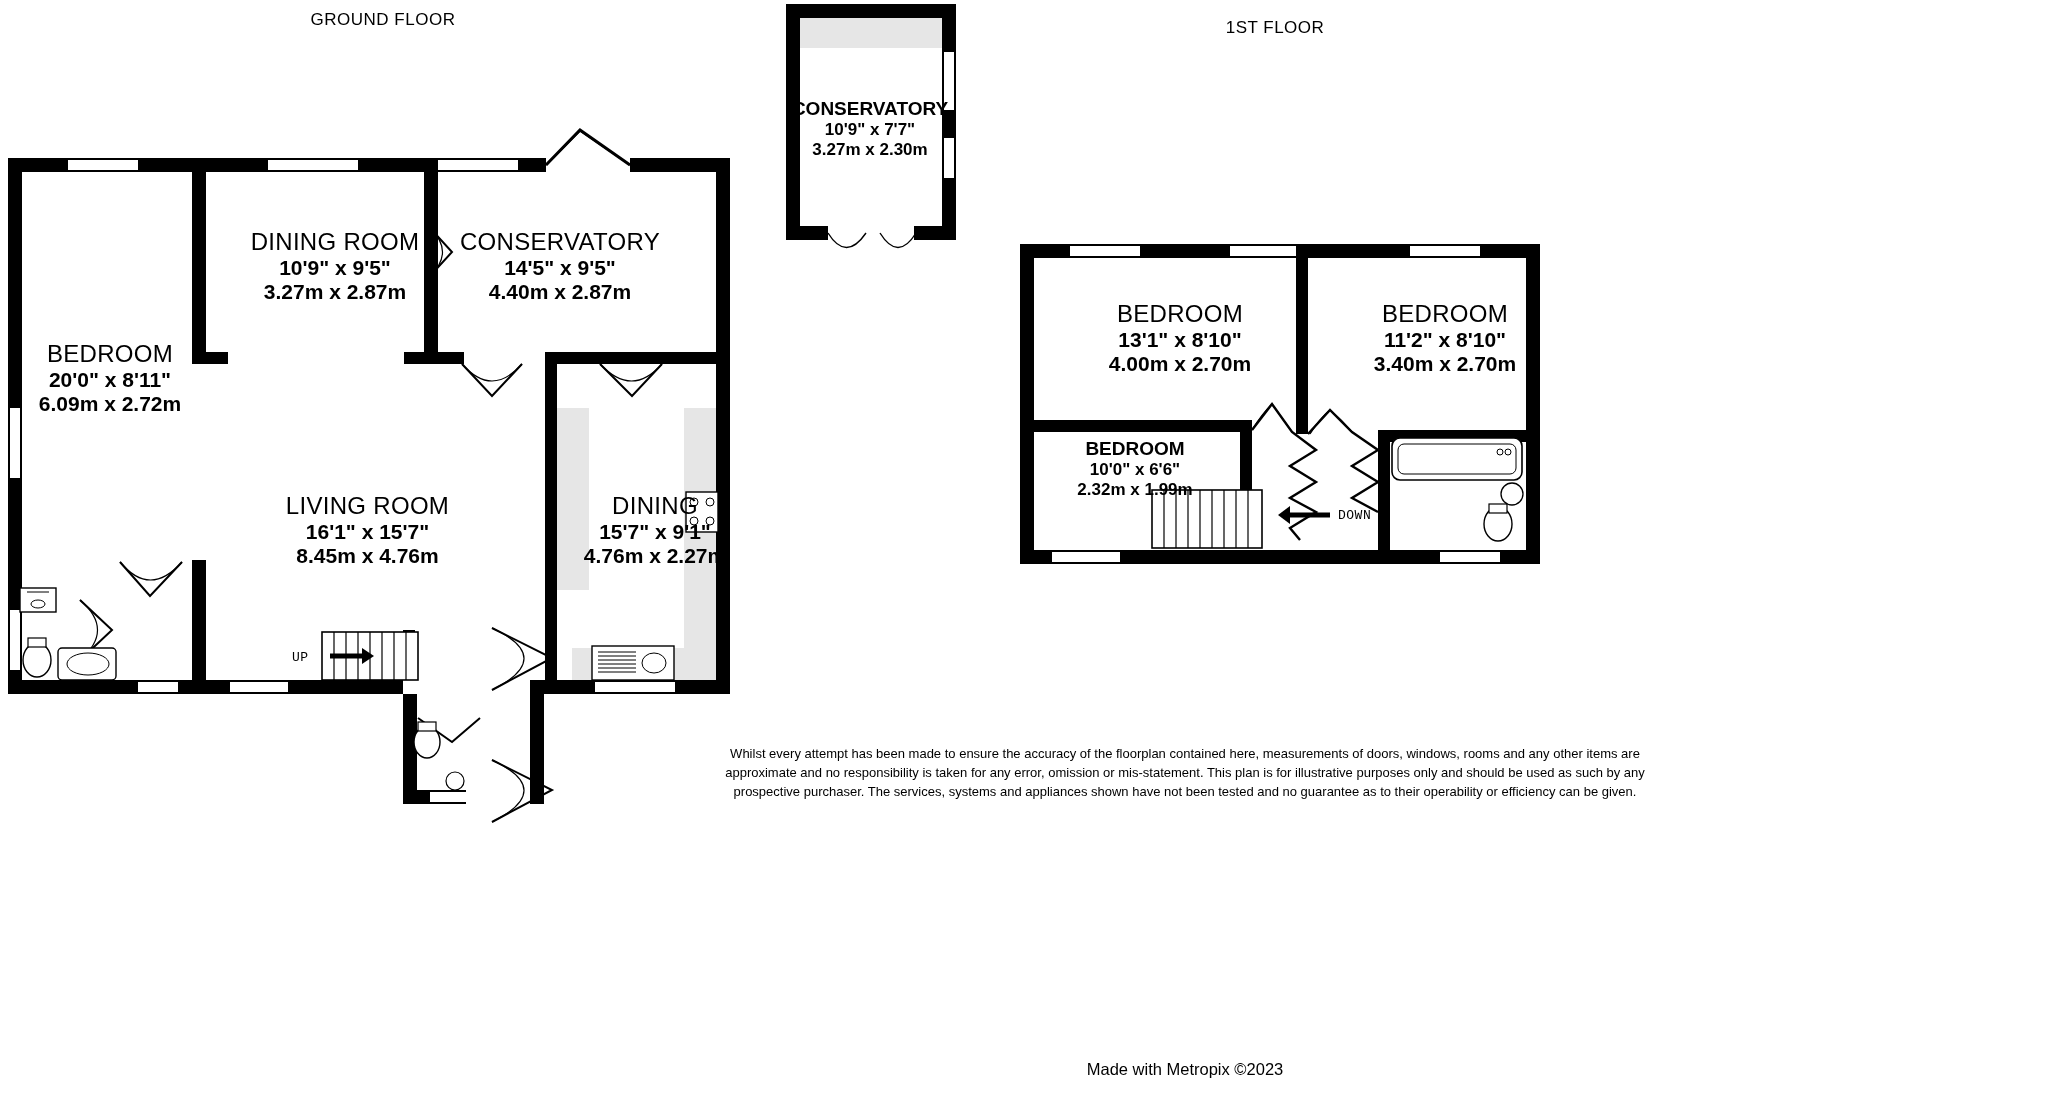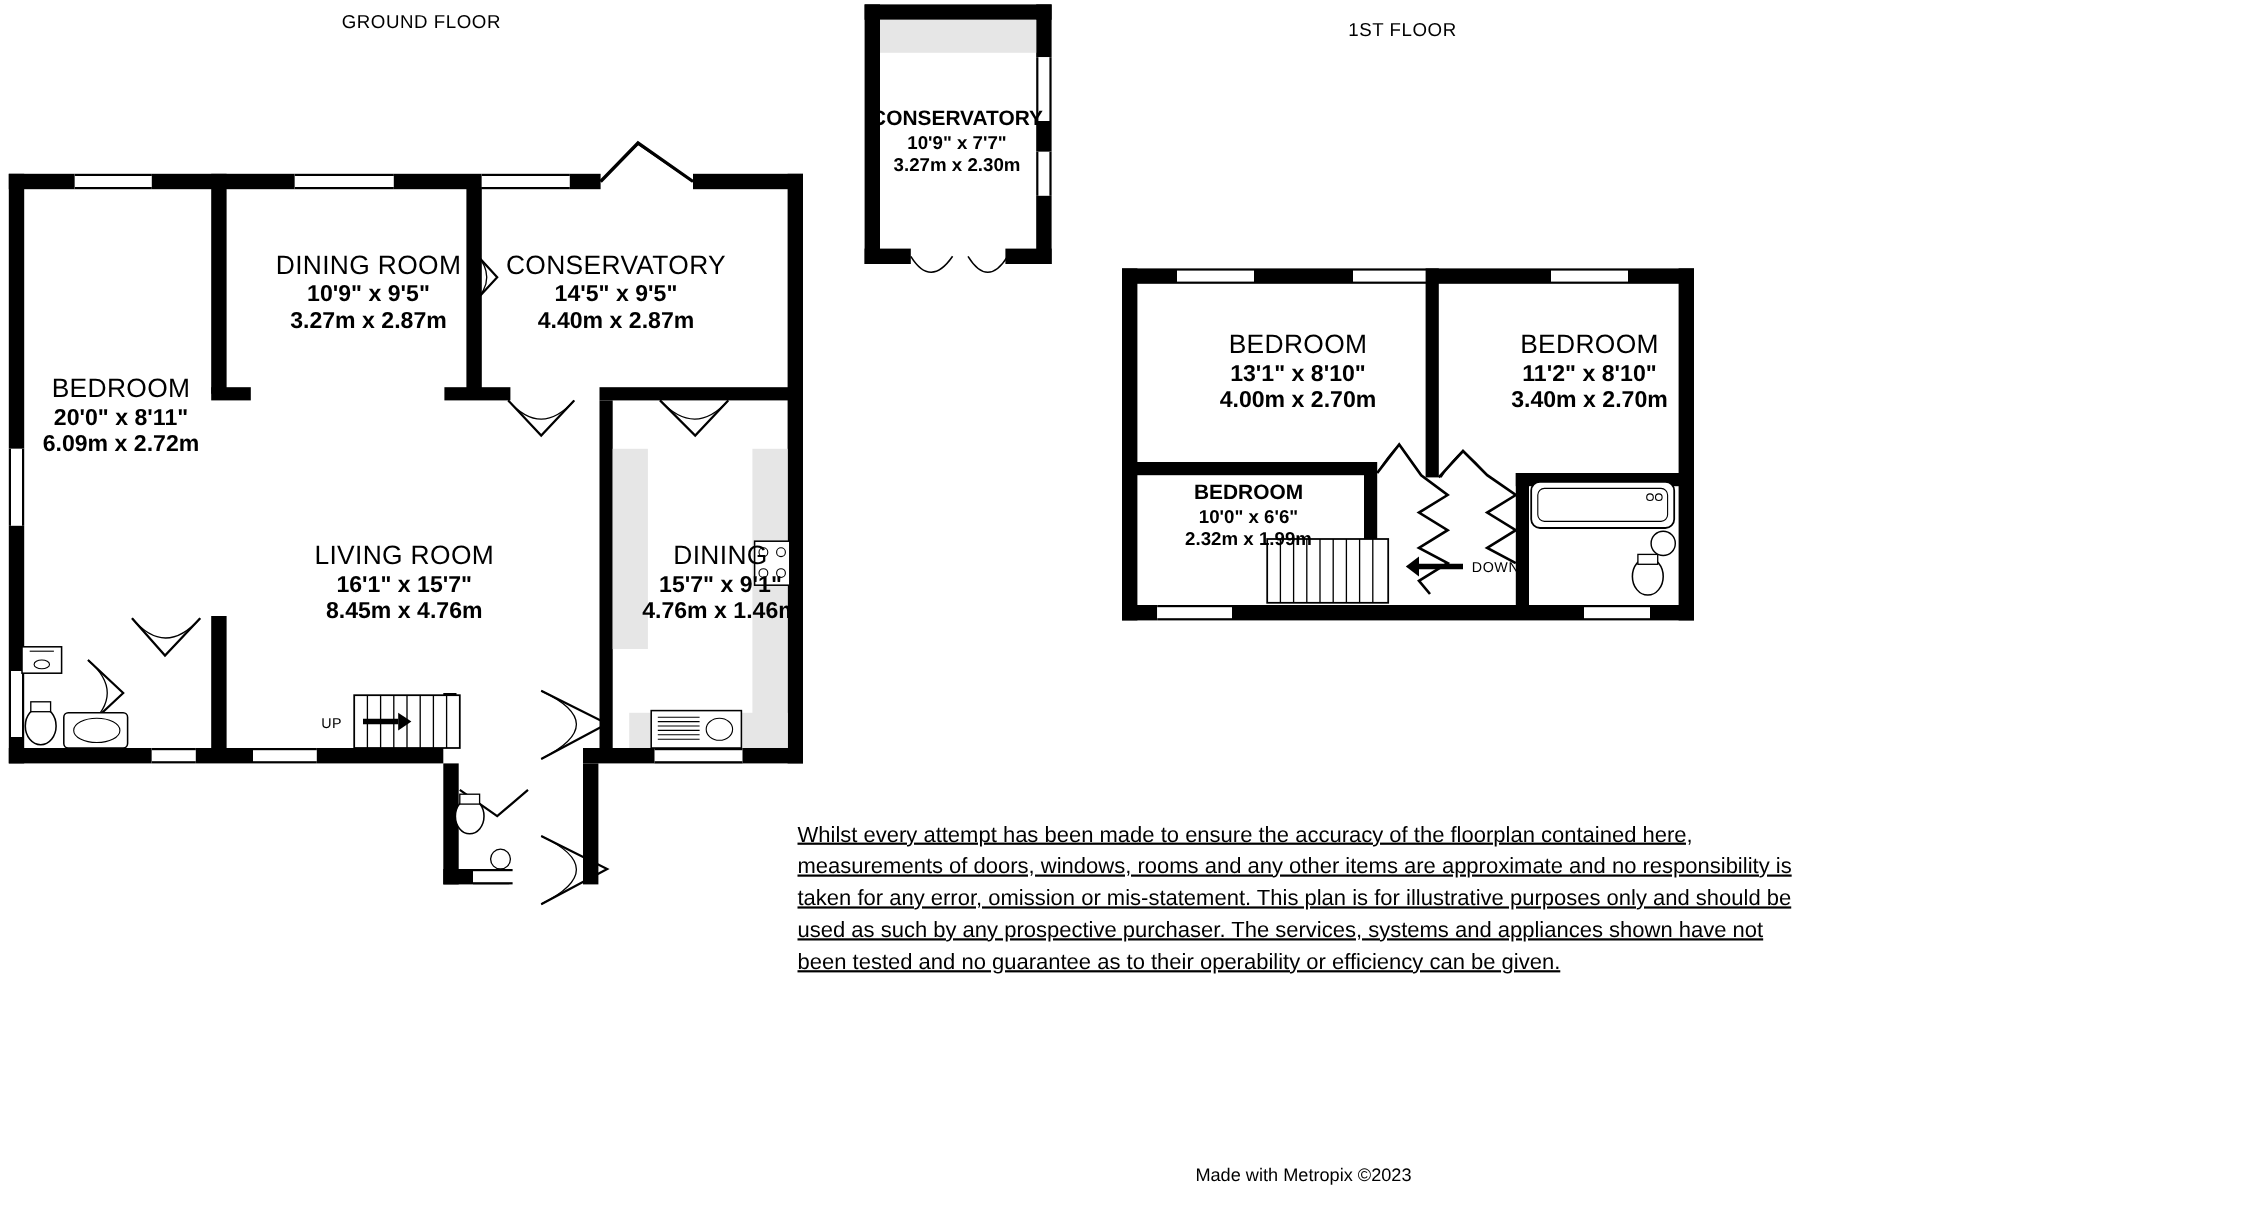--- a/index.html
+++ b/index.html
@@ -8,23 +8,23 @@
   .floor-title{font-size:17px;letter-spacing:.5px;font-weight:400;}
   .room-name{font-size:24px;font-weight:normal;letter-spacing:.3px;}
   .room-dim{font-size:21px;font-weight:bold;}
   .room-name-sm{font-size:19px;font-weight:bold;}
   .room-dim-sm{font-size:17px;font-weight:bold;}
   .wall{position:absolute;background:#000;}
   .win{position:absolute;background:#fff;border-top:2px solid #000;border-bottom:2px solid #000;box-sizing:border-box;}
   .win-v{position:absolute;background:#fff;border-left:2px solid #000;border-right:2px solid #000;box-sizing:border-box;}
   .shade{position:absolute;background:#e6e6e6;}
   svg{position:absolute;overflow:visible;}
-  .disc{position:absolute;font-size:20px;line-height:1.45;text-align:left;width:920px;text-decoration:underline;}
+  .disc{position:absolute;font-size:13px;line-height:1.45;text-align:center;width:920px;}
   .made{position:absolute;font-size:16.5px;text-align:center;width:920px;}
-  .dlabel{position:absolute;font-size:13px;letter-spacing:.5px;}
+  .dlabel{position:absolute;font-size:13px;letter-spacing:.5px;font-family:Liberation Mono, monospace;}
 </style>
 </head>
 <body>
 
 <div class="lbl floor-title" style="left:273px;top:10px;width:220px;">GROUND FLOOR</div>
 
 <div class="wall" style="left:8px;top:158px;width:60px;height:14px;"></div>
 <div class="win" style="left:68px;top:158px;width:70px;height:14px;"></div>
 <div class="wall" style="left:138px;top:158px;width:130px;height:14px;"></div>
 <div class="win" style="left:268px;top:158px;width:90px;height:14px;"></div>
@@ -165,21 +165,21 @@
 
 <div class="lbl" style="left:215px;top:492px;width:305px;">
   <div class="room-name">LIVING ROOM</div>
   <div class="room-dim">16'1"  x 15'7"</div>
   <div class="room-dim">8.45m  x 4.76m</div>
 </div>
 
 <div class="lbl" style="left:505px;top:492px;width:300px;">
   <div class="room-name">DINING</div>
   <div class="room-dim">15'7"  x 9'1"</div>
-  <div class="room-dim">4.76m  x 1.46m</div>
+  <div class="room-dim">4.76m  x 2.27m</div>
 </div>
 
 <div class="wall" style="left:786px;top:4px;width:170px;height:14px;"></div>
 <div class="wall" style="left:786px;top:4px;width:14px;height:236px;"></div>
 <div class="wall" style="left:942px;top:4px;width:14px;height:48px;"></div>
 <div class="win-v" style="left:942px;top:52px;width:14px;height:58px;"></div>
 <div class="wall" style="left:942px;top:110px;width:14px;height:28px;"></div>
 <div class="win-v" style="left:942px;top:138px;width:14px;height:40px;"></div>
 <div class="wall" style="left:942px;top:178px;width:14px;height:62px;"></div>
 <div class="wall" style="left:786px;top:226px;width:42px;height:14px;"></div>

